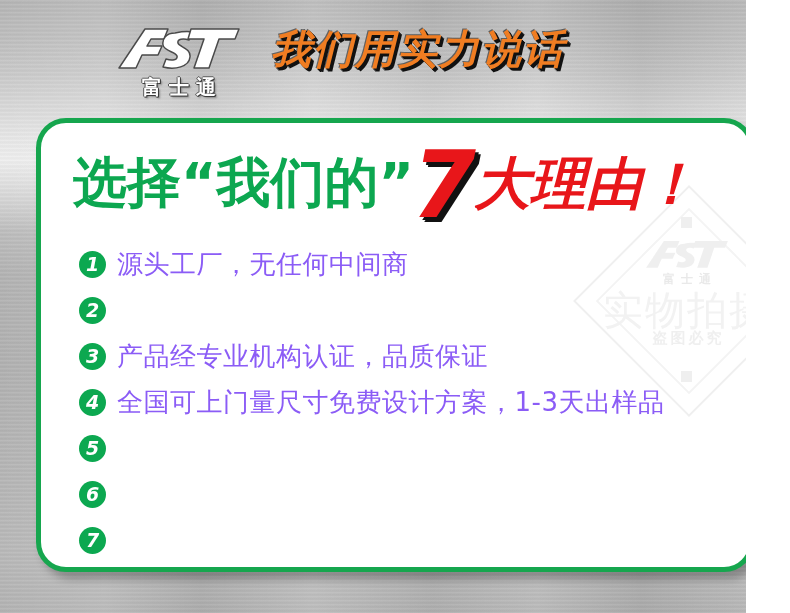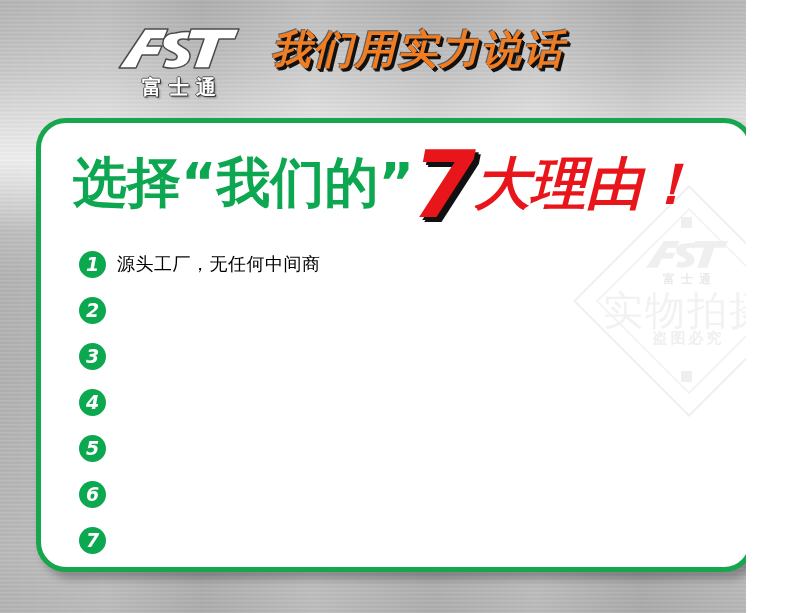--- a/index.html
+++ b/index.html
@@ -261,22 +261,22 @@
     color: #ffffff;
     font-size: 19px;
     font-weight: 700;
     font-style: italic;
     line-height: 27px;
     text-align: center;
     margin-right: 11px;
   }
   .reason-text {
     flex: 1 1 auto;
-    font-size: 18px;
-    color: #000000;
+    font-size: 26px;
+    color: #8b5cf6;
     font-weight: 400;
     letter-spacing: 0.5px;
     white-space: nowrap;
   }
 </style>
 </head>
 <body>
 
 <div id="poster">
 
@@ -329,24 +329,26 @@
         <span class="badge">1</span>
         <span class="reason-text">源头工厂，无任何中间商</span>
       </div>
 
       <div class="reason-row">
         <span class="badge">2</span>
       </div>
 
       <div class="reason-row">
         <span class="badge">3</span>
+        <span class="reason-text">产品经专业机构认证，品质保证</span>
       </div>
 
       <div class="reason-row">
         <span class="badge">4</span>
+        <span class="reason-text">全国可上门量尺寸免费设计方案，1-3天出样品</span>
       </div>
 
       <div class="reason-row">
         <span class="badge">5</span>
       </div>
 
       <div class="reason-row">
         <span class="badge">6</span>
       </div>
 

